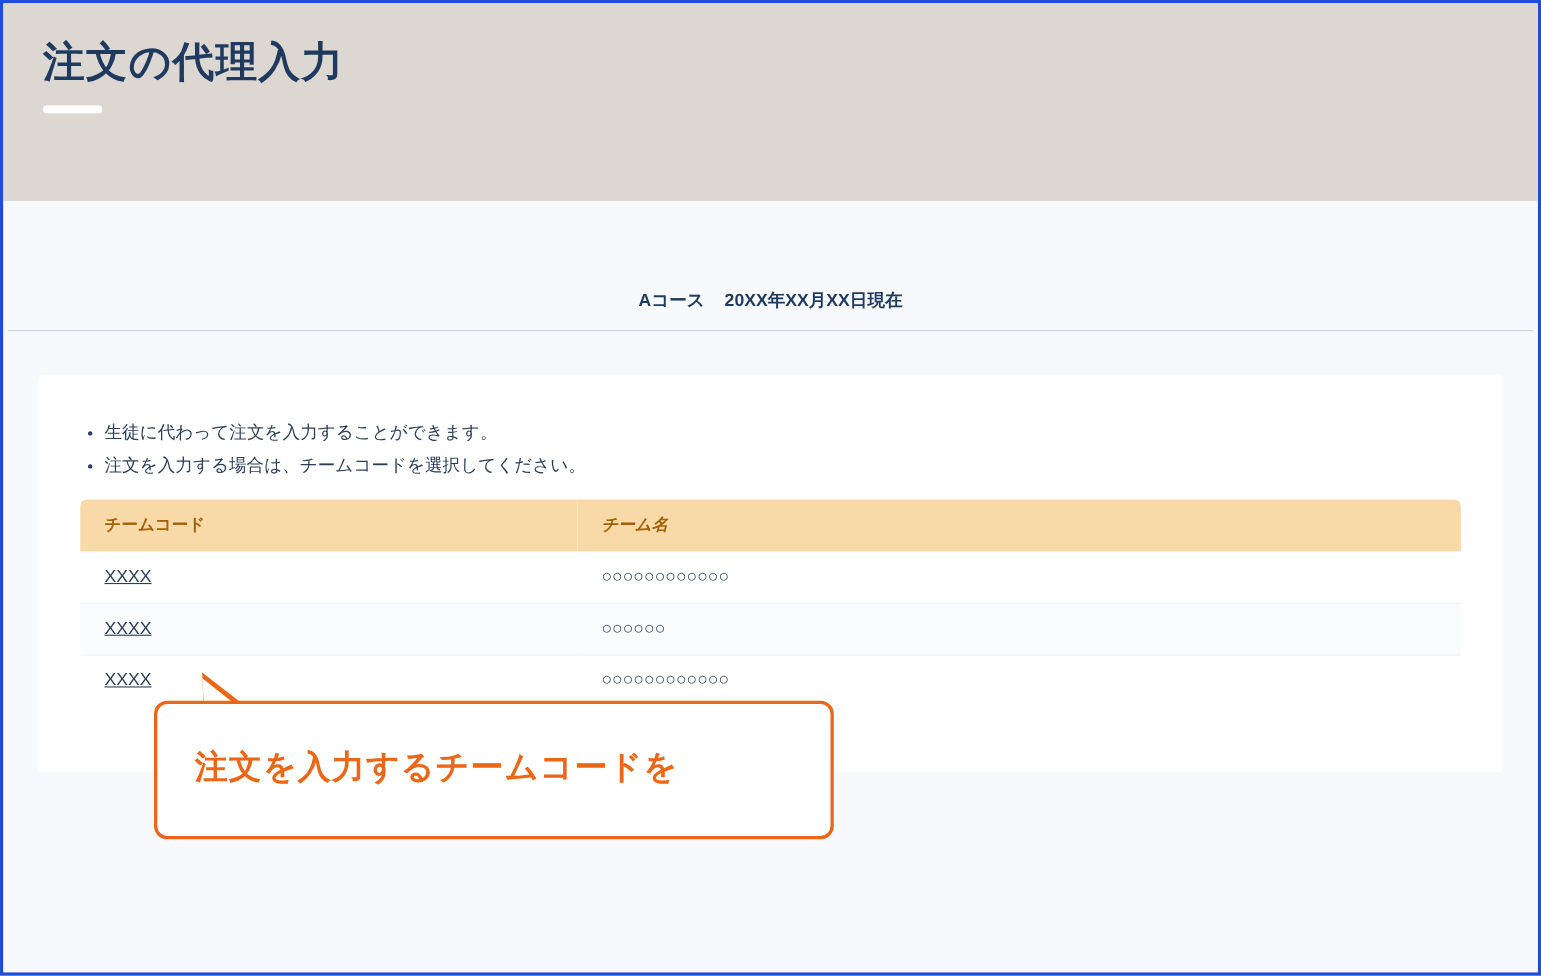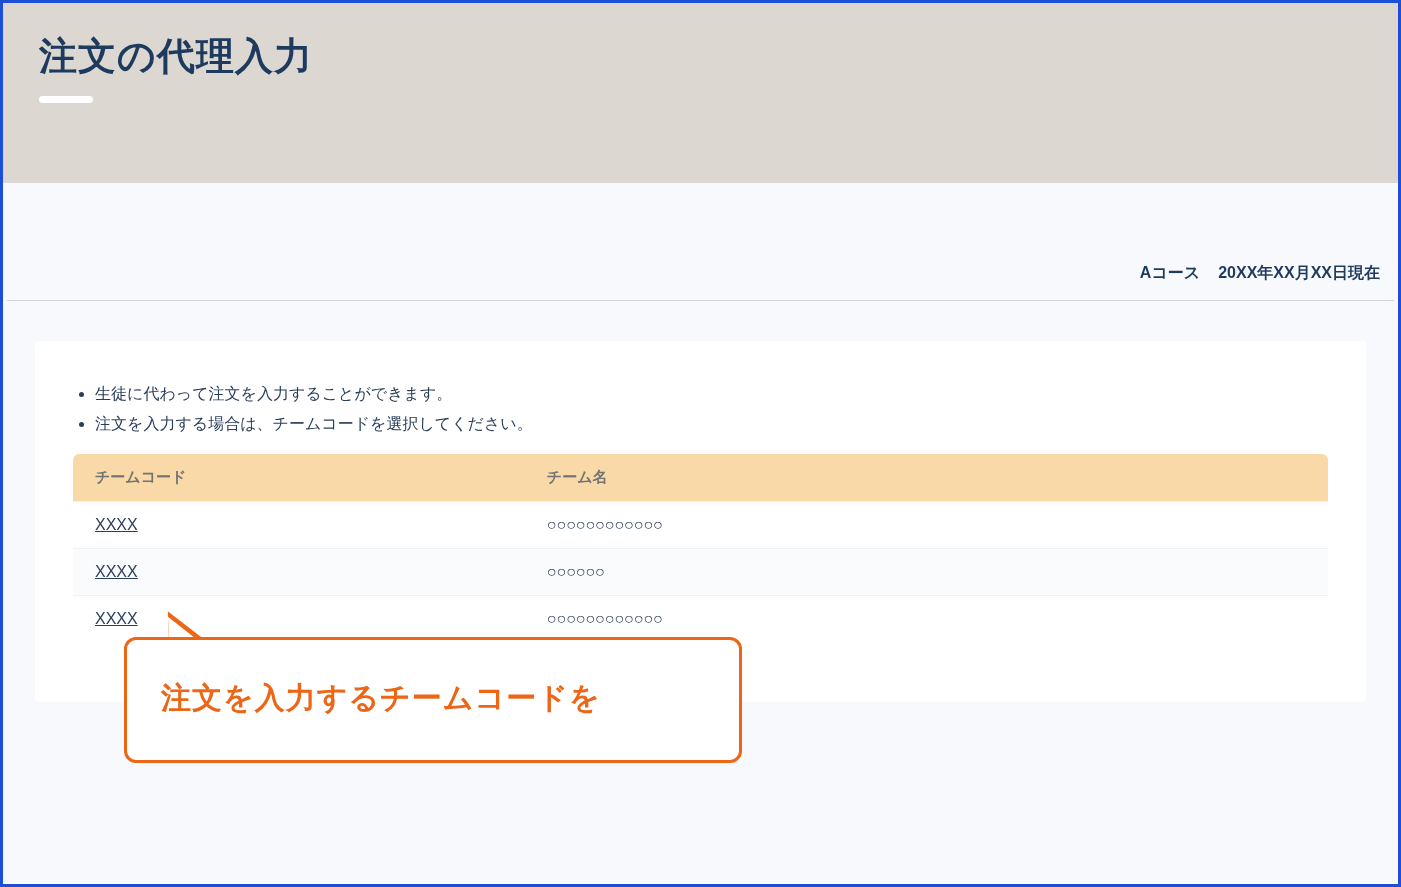--- a/index.html
+++ b/index.html
@@ -35,21 +35,21 @@
       background: #fff;
       border-radius: 4px;
     }
     .content-area {
       background: #f7f9fc;
       padding: 0 4px;
       min-height: 700px;
     }
     .meta-row {
       display: flex;
-      justify-content: flex-end;
+      justify-content: center;
       align-items: center;
       gap: 18px;
       padding: 80px 14px 16px 14px;
       color: #1f3a5f;
       font-size: 16px;
       font-weight: 700;
     }
     .hr {
       height: 1px;
       background: #d0d4db;
@@ -69,43 +69,43 @@
       line-height: 1.9;
       margin-bottom: 14px;
     }
     table {
       width: 100%;
       border-collapse: collapse;
     }
     thead th {
       text-align: left;
       background: #f9d9a8;
-      color: #737373;
+      color: #a16207;
       font-size: 15px;
       font-weight: 700;
       padding: 14px 22px;
     }
     thead th:first-child { border-top-left-radius: 6px; }
-    thead th:last-child { border-top-right-radius: 6px; }
+    thead th:last-child { border-top-right-radius: 6px; font-style: italic; }
     tbody td {
       padding: 14px 22px;
       color: #2a3e5a;
       font-size: 16px;
       border-top: 1px solid #eef0f4;
     }
     tbody tr:nth-child(even) td { background: #fafbfc; }
     .link {
       color: #2a3e5a;
       text-decoration: underline;
       cursor: pointer;
       margin-top: 46px;
     }
     .callout-wrap {
       position: absolute;
-      left: 108px;
+      left: 124px;
       top: 634px;
       pointer-events: none;
       padding-left: 13px;
     }
     .callout-pointer {
       position: absolute;
       left: 50px;
       top: -30px;
       width: 0;
       height: 0;

